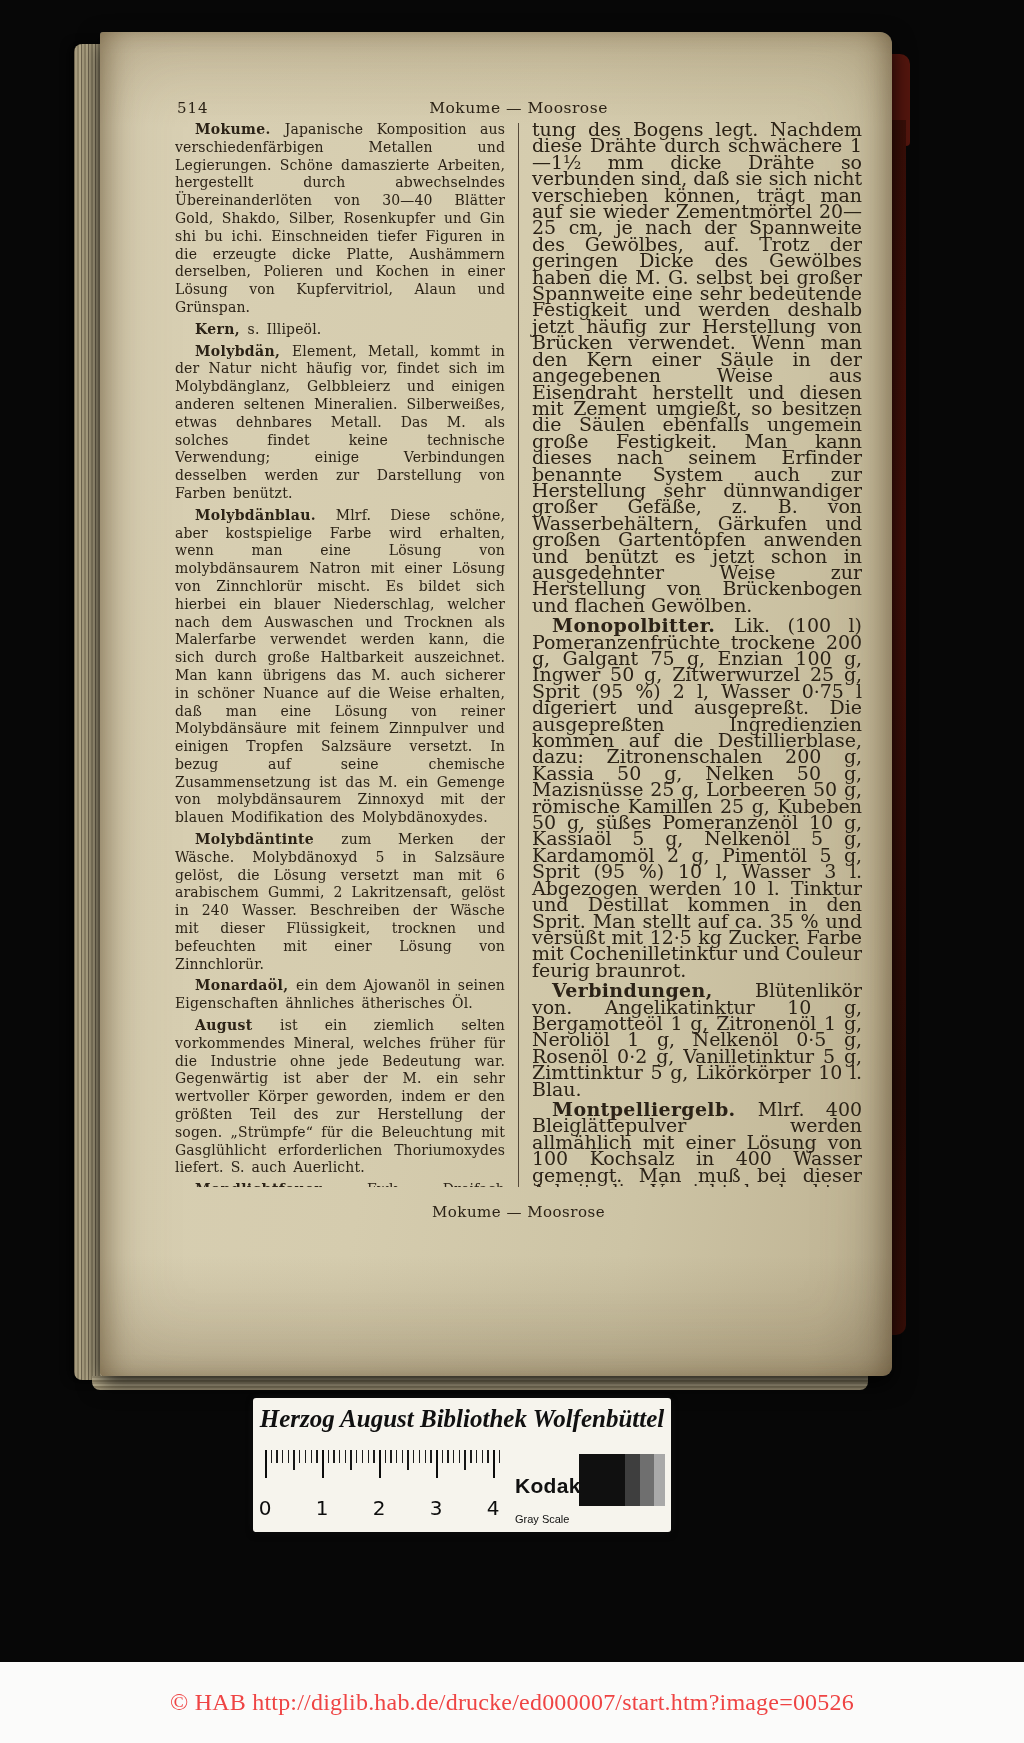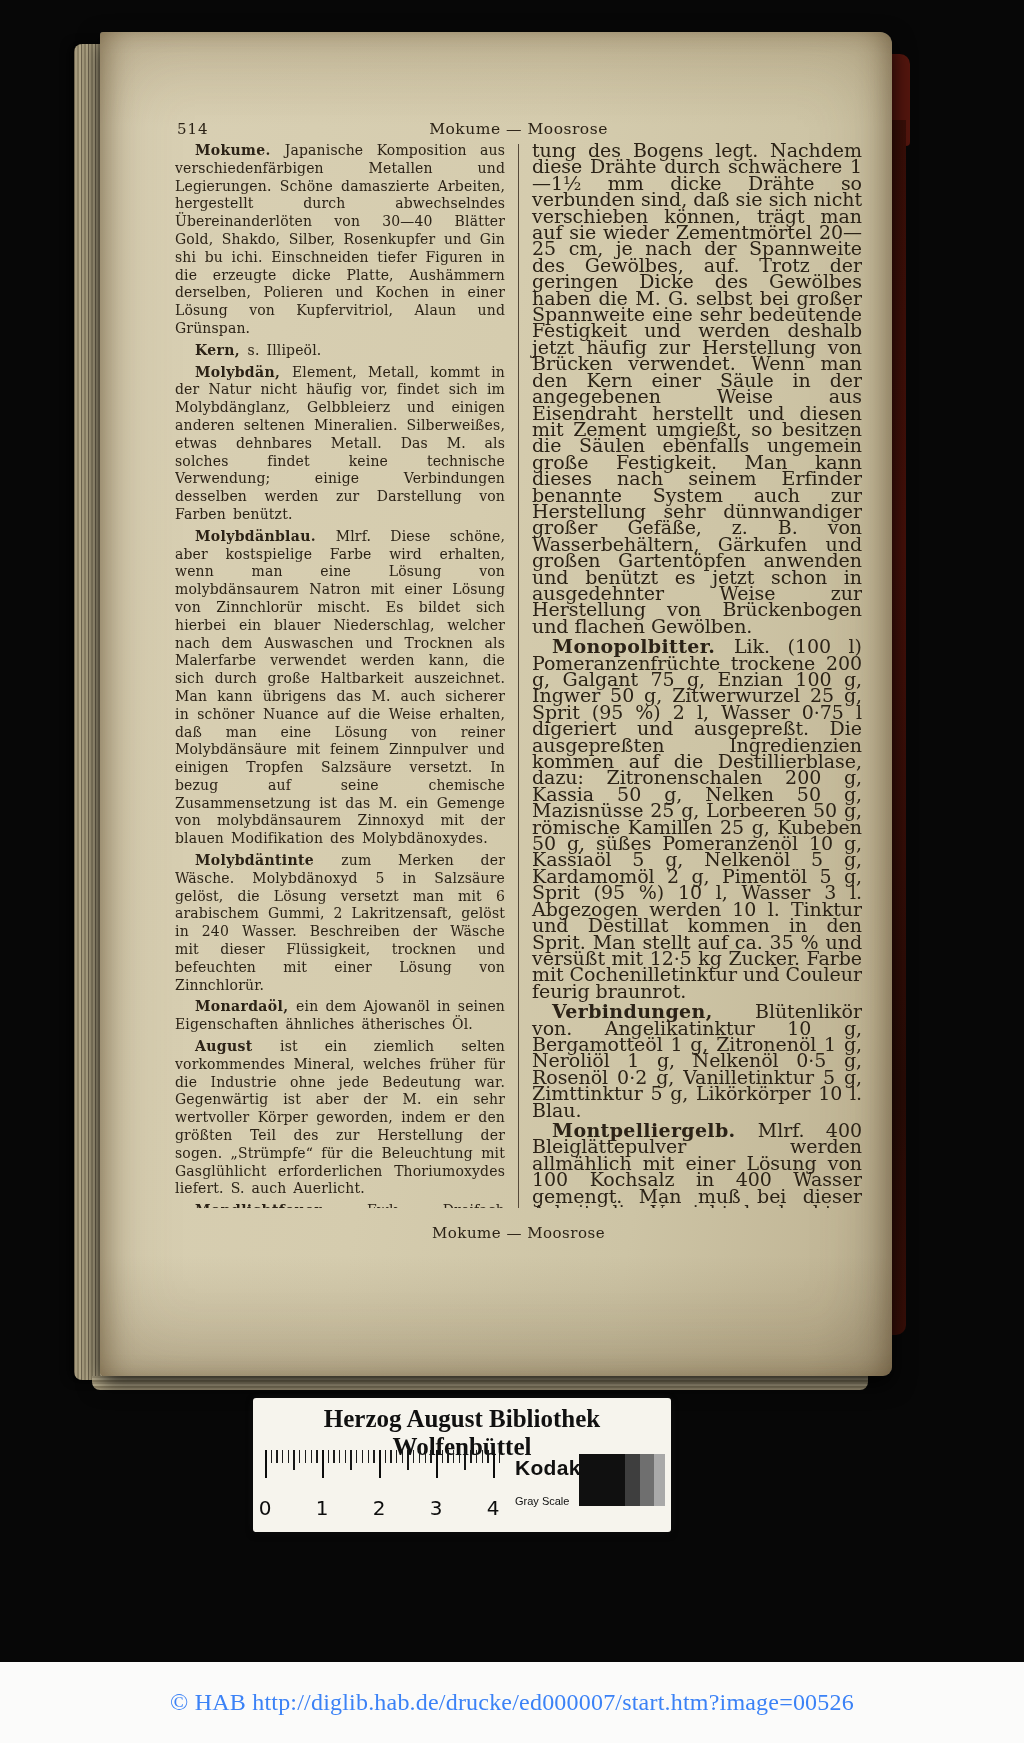--- a/index.html
+++ b/index.html
@@ -45,21 +45,21 @@
     position:absolute;left:100px;top:32px;width:792px;height:1344px;
     background:
       linear-gradient(180deg,rgba(120,95,55,.14),rgba(0,0,0,0) 7%,rgba(0,0,0,0) 91%,rgba(90,70,40,.20)),
       linear-gradient(100deg,#d9d0b4 0%,#d5ccae 45%,#cdc4a5 72%,#c2b797 92%,#b1a689 100%);
     border-radius:3px 12px 9px 3px;
     box-shadow:
       0 8px 22px rgba(0,0,0,.85),
       inset 0 0 80px rgba(92,72,40,.28),
       inset 20px 0 30px -16px rgba(80,60,30,.55),
       inset -16px 0 28px -12px rgba(70,50,25,.5);
-    padding:88px 30px 0 75px;
+    padding:67px 30px 0 75px;
     color:var(--ink);
   }
 
   
   .page-header{position:relative;height:22px}
   .page-num{
     position:absolute;left:2px;top:0;font-size:15px;letter-spacing:1px;
   }
   .running-title{
     display:block;text-align:center;font-size:15.5px;letter-spacing:.5px;
@@ -85,46 +85,46 @@
 
   
   .kodak-card{
     position:absolute;left:253px;top:1398px;width:418px;height:134px;
     background:var(--card);border-radius:3px;
     box-shadow:0 0 8px rgba(255,255,255,.06),0 2px 6px rgba(0,0,0,.6);
     color:#101010;
   }
   .card-title{
     text-align:center;margin-top:7px;
-    font-family:"Liberation Serif",serif;font-weight:bold;font-size:25px;
+    font-family:"Liberation Serif",serif;font-weight:bold;font-size:25px;font-style:italic;
   }
   .ruler{position:absolute;left:12px;top:52px;width:244px;height:78px}
   .ticks{position:relative;height:28px}
   .ticks .minor{position:absolute;left:0;top:0;width:236px;height:13px;
     background:repeating-linear-gradient(90deg,#1c1c1c 0 1.3px,transparent 1.3px 5.7px)}
   .ticks .half{position:absolute;left:0;top:0;width:236px;height:20px;
     background:repeating-linear-gradient(90deg,#161616 0 1.6px,transparent 1.6px 28.5px)}
   .ticks .major{position:absolute;left:0;top:0;width:238px;height:28px;
     background:repeating-linear-gradient(90deg,#0c0c0c 0 2px,transparent 2px 57px)}
   .numbers{position:absolute;left:0;top:46px;width:236px;height:26px;
     font-family:"DejaVu Sans","Liberation Sans",sans-serif;font-size:20px;color:#0d0d0d}
   .numbers span{position:absolute;top:0;transform:translateX(-50%)}
-  .brand{position:absolute;left:262px;top:58px;line-height:1.1}
+  .brand{position:absolute;left:262px;top:76px;line-height:1.1}
   .brand .kodak{font-family:"Liberation Sans",sans-serif;font-weight:bold;font-size:21px;letter-spacing:.3px}
   .brand .grayscale{font-family:"Liberation Sans",sans-serif;font-size:11px;margin-top:16px}
   .patches{position:absolute;left:326px;top:56px;height:52px;display:flex}
   .patches div{height:100%}
 
   
   .caption-bar{
     position:absolute;left:0;top:1662px;width:1024px;height:81px;
     background:var(--caption);display:flex;align-items:center;justify-content:center;
   }
   .caption-text{
-    font-family:"Liberation Serif",serif;font-size:24px;color:#3b82f6;letter-spacing:.2px;
+    font-family:"Liberation Serif",serif;font-size:24px;color:#ef4444;letter-spacing:.2px;
   }
 </style>
 </head>
 <body>
 
 <div class="book">
   <div class="cover-top"></div>
   <div class="cover-edge"></div>
   <div class="page-stack"></div>
   <div class="page-bottom-stack"></div>

